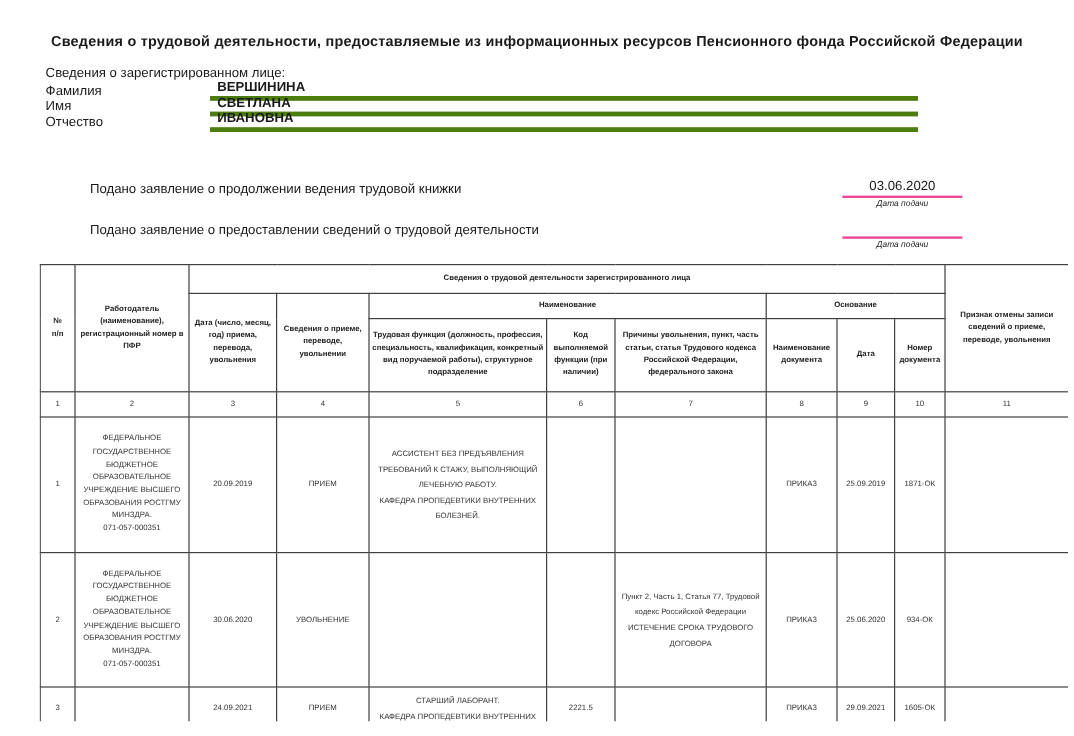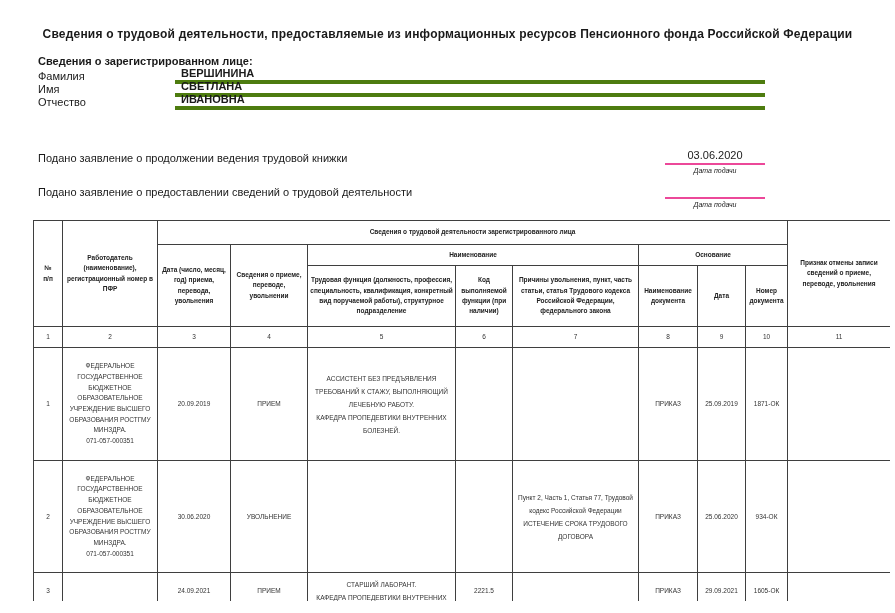--- a/index.html
+++ b/index.html
@@ -6,30 +6,30 @@
   body{
     width:895px;height:613px;background:#ffffff;overflow:hidden;position:relative;
     font-family:"Liberation Sans", sans-serif;color:#1a1a1a;
   }
   .title{
     position:absolute;top:27px;left:0;right:0;text-align:center;
     font-size:12px;font-weight:bold;letter-spacing:.2px;
   }
   
   .person{position:absolute;top:55px;left:38px;width:727px;}
-  .person-heading{font-size:11px;font-weight:bold;height:14px;}
+  .person-heading{font-size:11px;font-weight:normal;height:14px;}
   .person-row{display:flex;align-items:center;height:13px;}
   .p-label{width:137px;font-size:11px;line-height:12px;}
   .p-value{
     flex:1;font-size:11px;font-weight:bold;line-height:13px;
     border-bottom:4px solid #4d7c0f;padding-left:6px;white-space:pre;
   }
   
   .statements{position:absolute;top:148px;left:38px;width:727px;}
-  .statement{position:relative;height:34px;}
+  .statement{position:relative;height:34px;margin-left:37px;}
   .st-text{position:absolute;left:0;top:4px;font-size:11px;}
   .date-block{position:absolute;left:627px;top:0;width:100px;}
   .date-value{
     font-size:11px;font-weight:normal;text-align:center;height:15px;line-height:15px;
     border-bottom:2px solid #ec4899;white-space:pre;
   }
   .date-caption{font-size:7px;font-style:italic;text-align:center;padding-top:2px;color:#222;}
   
   .table-wrap{position:absolute;top:220px;left:33px;width:857px;height:381px;overflow:hidden;}
   table{border-collapse:collapse;table-layout:fixed;width:857px;}

